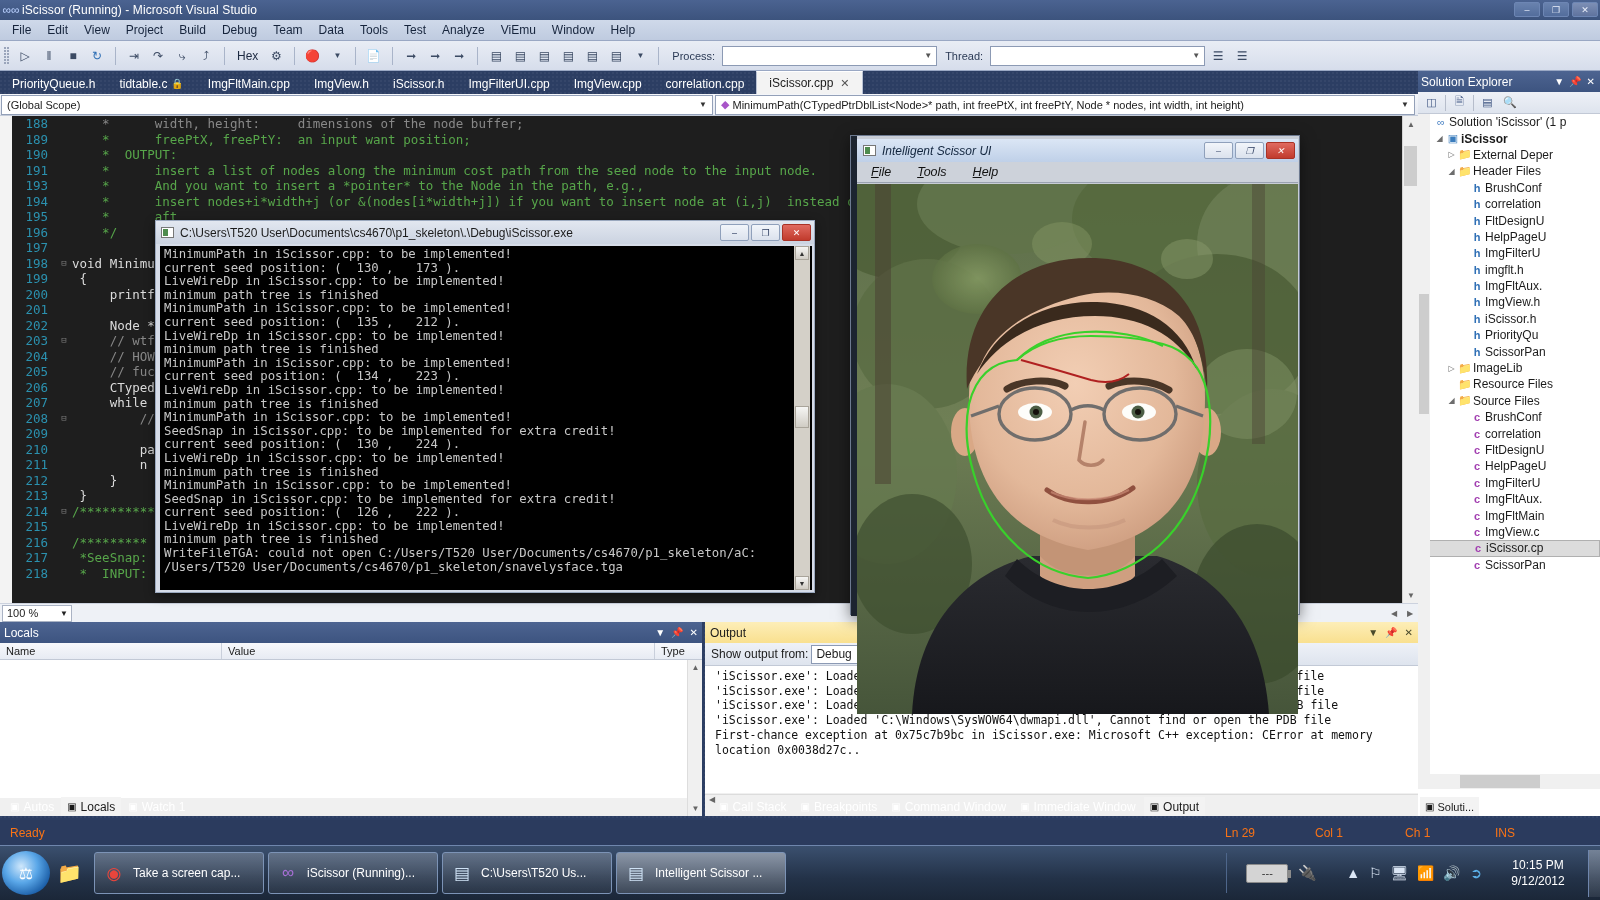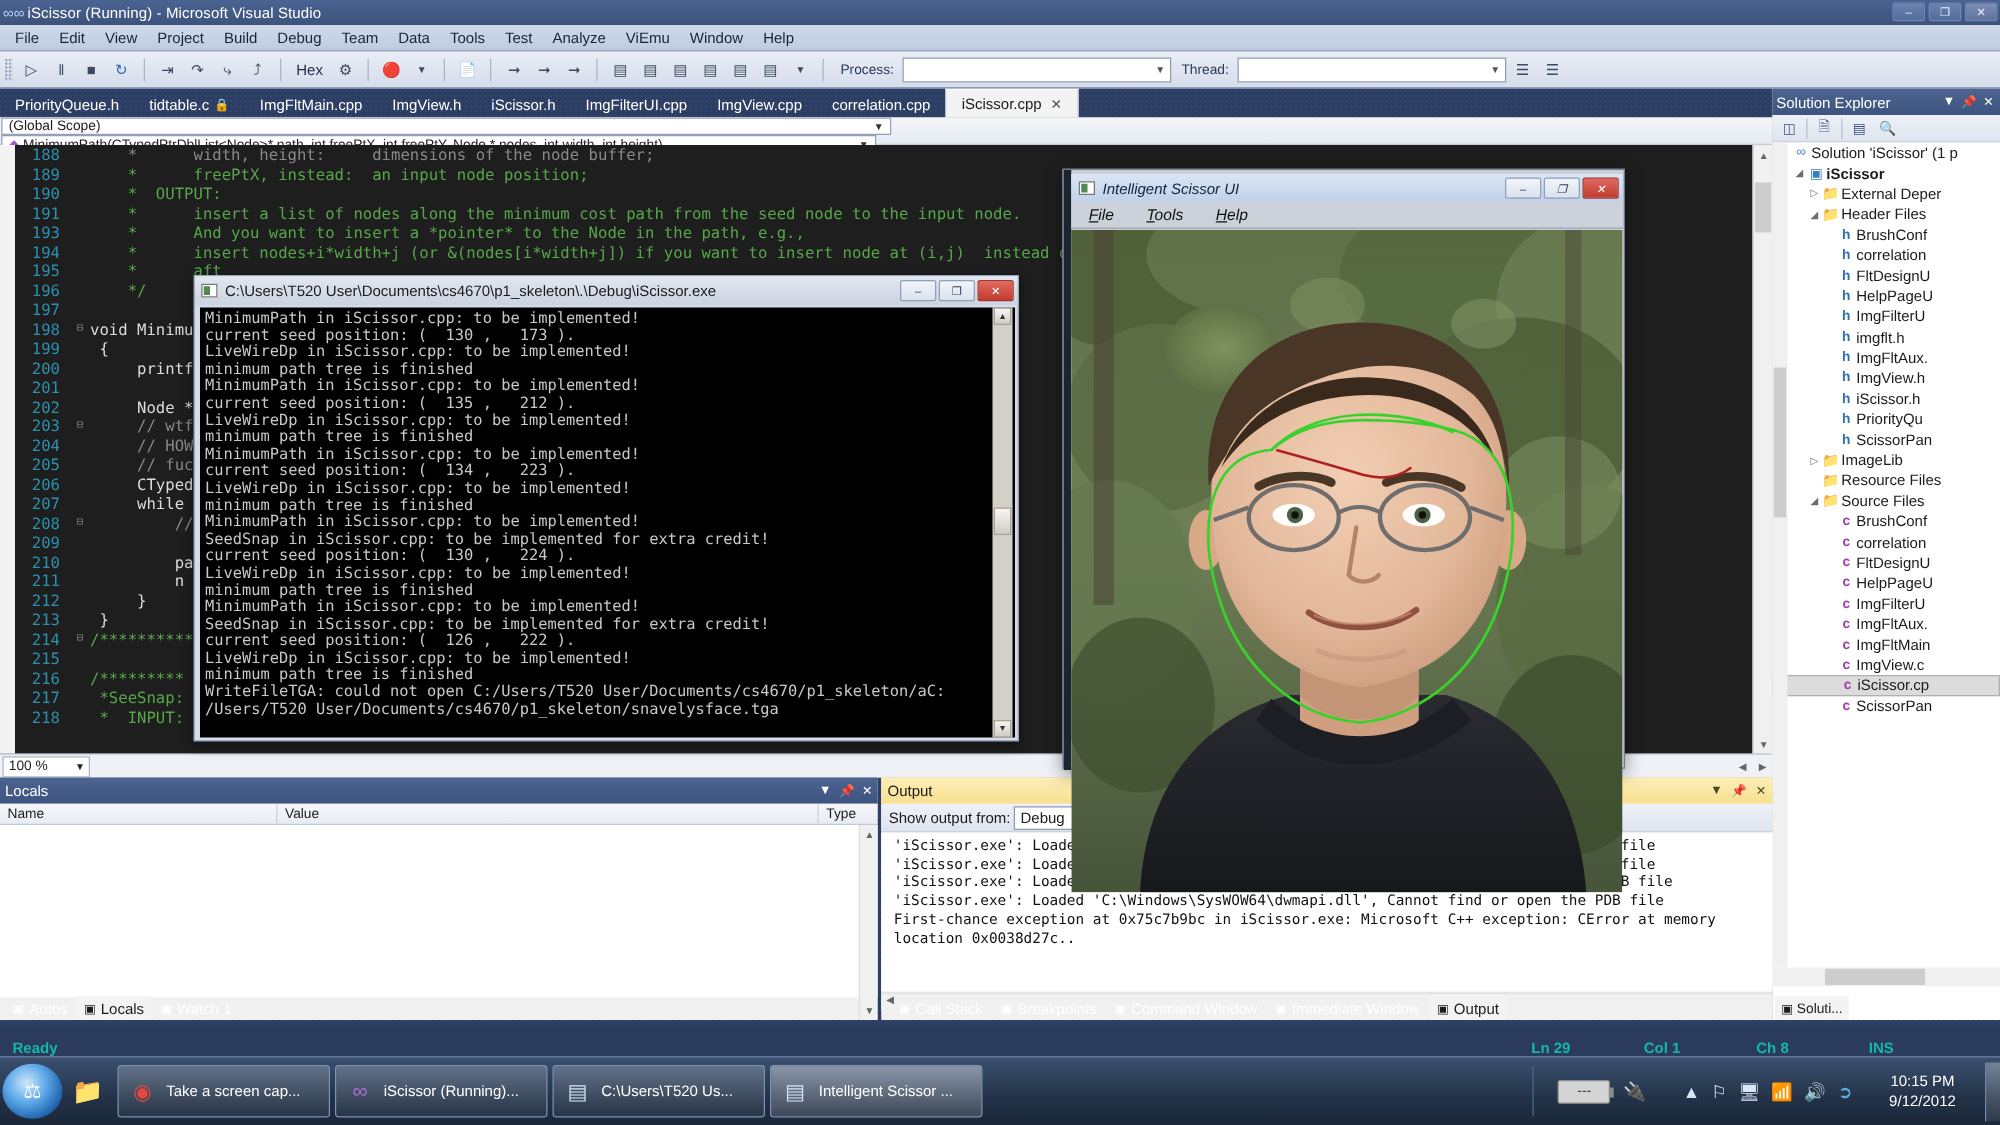--- a/index.html
+++ b/index.html
@@ -62,22 +62,22 @@
   .doc-tab.active { background:#f3f3f3; color:#1b1b1b; height:23px; border-top:1px solid #fff;
     border-left:1px solid #b9c2d4; border-right:1px solid #b9c2d4; }
   .doc-tab .lockico { font-size:10px; }
   .doc-tab .closex { font-size:11px; color:#555; margin-left:3px; }
   .tabs-caret { position:absolute; right:0; top:71px; width:18px; height:23px;
     color:#fff; font-size:9px; display:flex; align-items:center; justify-content:center; }
 
   
   .editor-wrap { position:absolute; left:0; top:94px; width:1418px; height:528px; background:#f3f3f3; }
   .nav-bar { position:absolute; left:0; top:0; width:1418px; height:22px;
-    background:linear-gradient(#f4f6fa,#e6eaf2); display:flex; align-items:flex-start;
-    border-bottom:1px solid #c3cbd9;flex-direction:column; }
+    background:linear-gradient(#f4f6fa,#e6eaf2); display:flex; align-items:center;
+    border-bottom:1px solid #c3cbd9; }
   .nav-combo { height:20px; border:1px solid #93a0b8; background:#fff; color:#1b1b1b;
     font-size:11px; display:flex; align-items:center; padding:0 5px; margin:0 1px; }
   .nav-combo .caret { margin-left:auto; font-size:8px; color:#333; padding-left:6px; }
   .nav-member-ico { color:#a855c8; font-size:11px; margin-right:3px; }
 
   .code-area { position:absolute; left:0; top:22px; width:1418px; height:487px; background:#1e1e1e;
     overflow:hidden; }
   .gutter { position:absolute; left:0; top:0; width:12px; height:487px; background:#f3f3f3; }
   .code-lines { position:absolute; left:12px; top:0; right:0; bottom:0;
     font-family:"DejaVu Sans Mono", monospace; font-size:12.5px; line-height:15.5px; }
@@ -161,21 +161,21 @@
   .outp-hs { position:absolute; left:0; bottom:7px; width:713px; height:15px; background:#f0f0f0;
     border-top:1px solid #dcdcdc; }
   .outp-tabs { position:absolute; left:705px; top:793px; width:713px; height:23px;
     display:flex; align-items:flex-end; gap:2px; padding-left:8px; }
   .outp-tab { height:19px; padding:0 6px; display:flex; align-items:center; gap:4px;
     font-size:12px; color:#fff; }
   .outp-tab.active { background:#f3f3f3; color:#1b1b1b; }
 
   
   .vs-status { position:absolute; left:0; top:820px; width:1600px; height:25px;
-    background:#2b3b5e; display:flex; align-items:flex-end; color:#14b8a6; font-size:12px;font-weight:bold; }
+    background:#2b3b5e; display:flex; align-items:center; color:#f97316; font-size:12px; }
   .vs-status .ready { padding-left:10px; }
   .vs-status .sright { margin-left:auto; display:flex; }
   .vs-status .sitem { width:90px; }
 
   
   .console-win { position:absolute; left:155px; top:220px; width:660px; height:373px;
     border:1px solid #9aa8be; background:#d6dce8; box-shadow:0 3px 10px rgba(0,0,0,0.45); }
   .console-title { height:23px; background:linear-gradient(#e2e7f0,#cbd3e1);
     display:flex; align-items:center; padding-left:5px; font-size:12px; color:#1b1b1b; }
   .console-title .cico { width:13px; height:11px; background:#fff; border:1px solid #777;
@@ -363,21 +363,21 @@
           <span class="nav-member-ico">◆</span>
           <span>MinimumPath(CTypedPtrDblList&lt;Node&gt;* path, int freePtX, int freePtY, Node * nodes, int width, int height)</span>
           <span class="caret">▼</span>
         </div>
       </div>
 
       <div class="code-area">
         <div class="gutter"></div>
         <div class="code-lines" id="code-lines">
             <div class="cl"><span class="ln">188</span><span class="fold"></span><span class="code cmt-gray">    *      width, height:     dimensions of the node buffer;</span></div>
-            <div class="cl"><span class="ln">189</span><span class="fold"></span><span class="code cmt">    *      freePtX, instead:  an input node position;</span></div>
+            <div class="cl"><span class="ln">189</span><span class="fold"></span><span class="code cmt">    *      freePtX, freePtY:  an input want position;</span></div>
             <div class="cl"><span class="ln">190</span><span class="fold"></span><span class="code cmt">    *  OUTPUT:</span></div>
             <div class="cl"><span class="ln">191</span><span class="fold"></span><span class="code cmt">    *      insert a list of nodes along the minimum cost path from the seed node to the input node.</span></div>
             <div class="cl"><span class="ln">193</span><span class="fold"></span><span class="code cmt">    *      And you want to insert a *pointer* to the Node in the path, e.g.,</span></div>
             <div class="cl"><span class="ln">194</span><span class="fold"></span><span class="code cmt">    *      insert nodes+i*width+j (or &amp;(nodes[i*width+j]) if you want to insert node at (i,j)  instead of nodes[</span></div>
             <div class="cl"><span class="ln">195</span><span class="fold"></span><span class="code cmt">    *      aft</span></div>
             <div class="cl"><span class="ln">196</span><span class="fold"></span><span class="code cmt">    */</span></div>
             <div class="cl"><span class="ln">197</span><span class="fold"></span><span class="code code"></span></div>
             <div class="cl"><span class="ln">198</span><span class="fold">⊟</span><span class="code code">void Minimu</span></div>
             <div class="cl"><span class="ln">199</span><span class="fold"></span><span class="code code"> {</span></div>
             <div class="cl"><span class="ln">200</span><span class="fold"></span><span class="code code">     printf(</span></div>
@@ -686,21 +686,21 @@
           <span style="font-size: 10px;">▣</span>
           <span>Output</span>
         </div>
       </div>
 
     <div class="vs-status">
       <span class="ready">Ready</span>
       <span class="sright">
         <span class="sitem">Ln 29</span>
         <span class="sitem">Col 1</span>
-        <span class="sitem">Ch 8</span>
+        <span class="sitem">Ch 1</span>
         <span class="sitem" style="width:105px">INS</span>
       </span>
     </div>
   </div>
 
   <div class="console-win">
     <div class="console-title">
       <span class="cico"></span>
       <span>C:\Users\T520 User\Documents\cs4670\p1_skeleton\.\Debug\iScissor.exe</span>
       <div class="cwin-btns">

